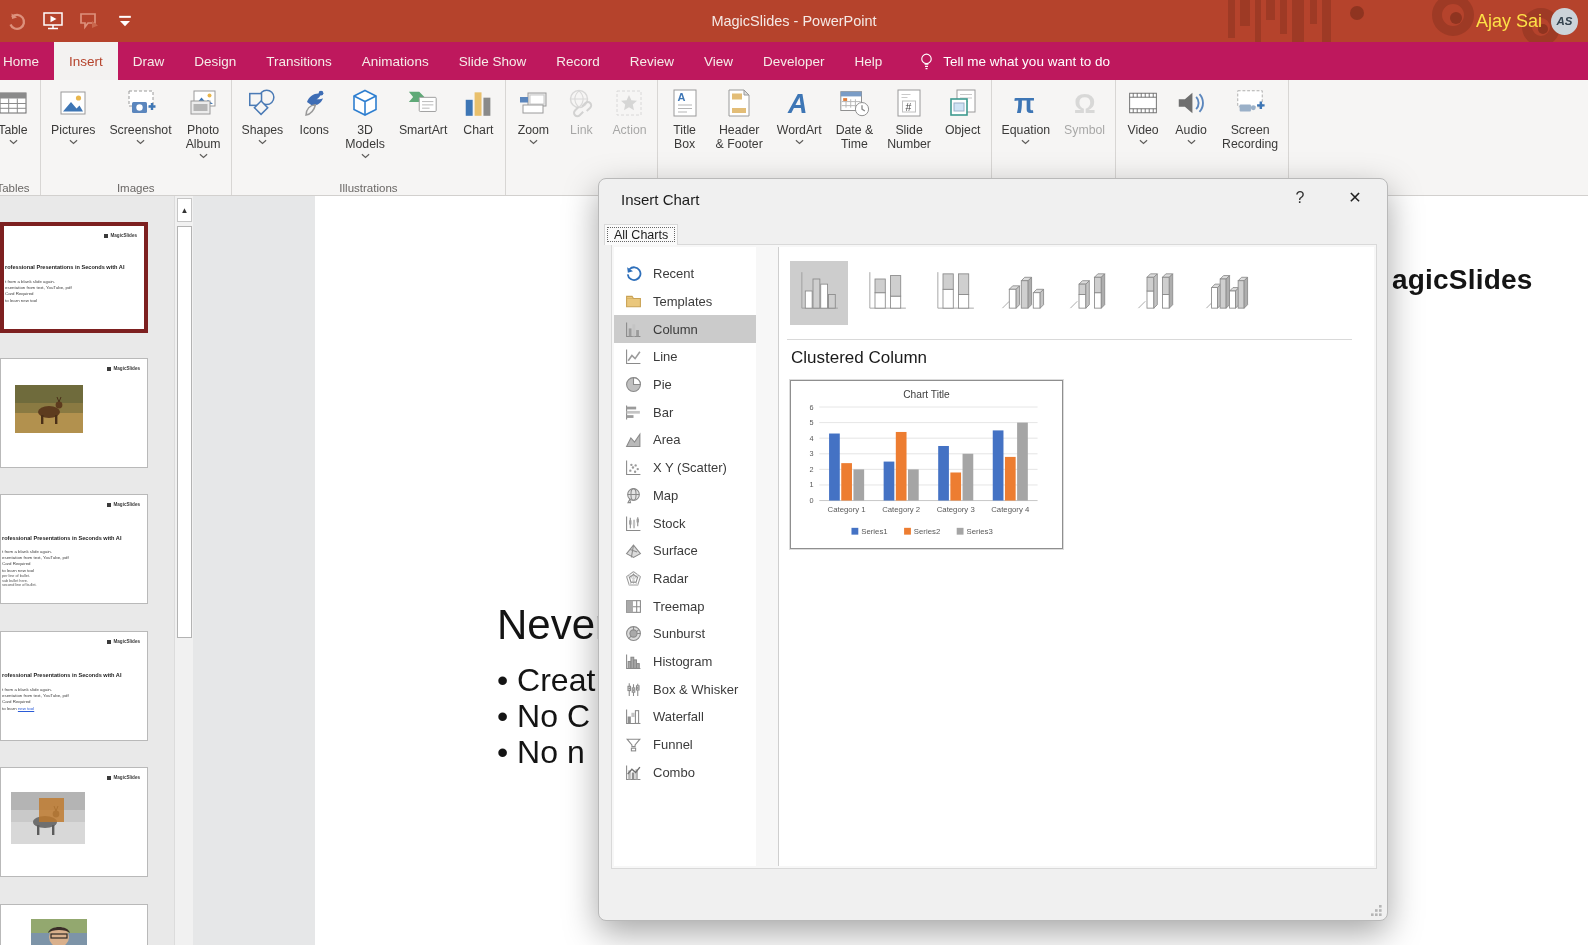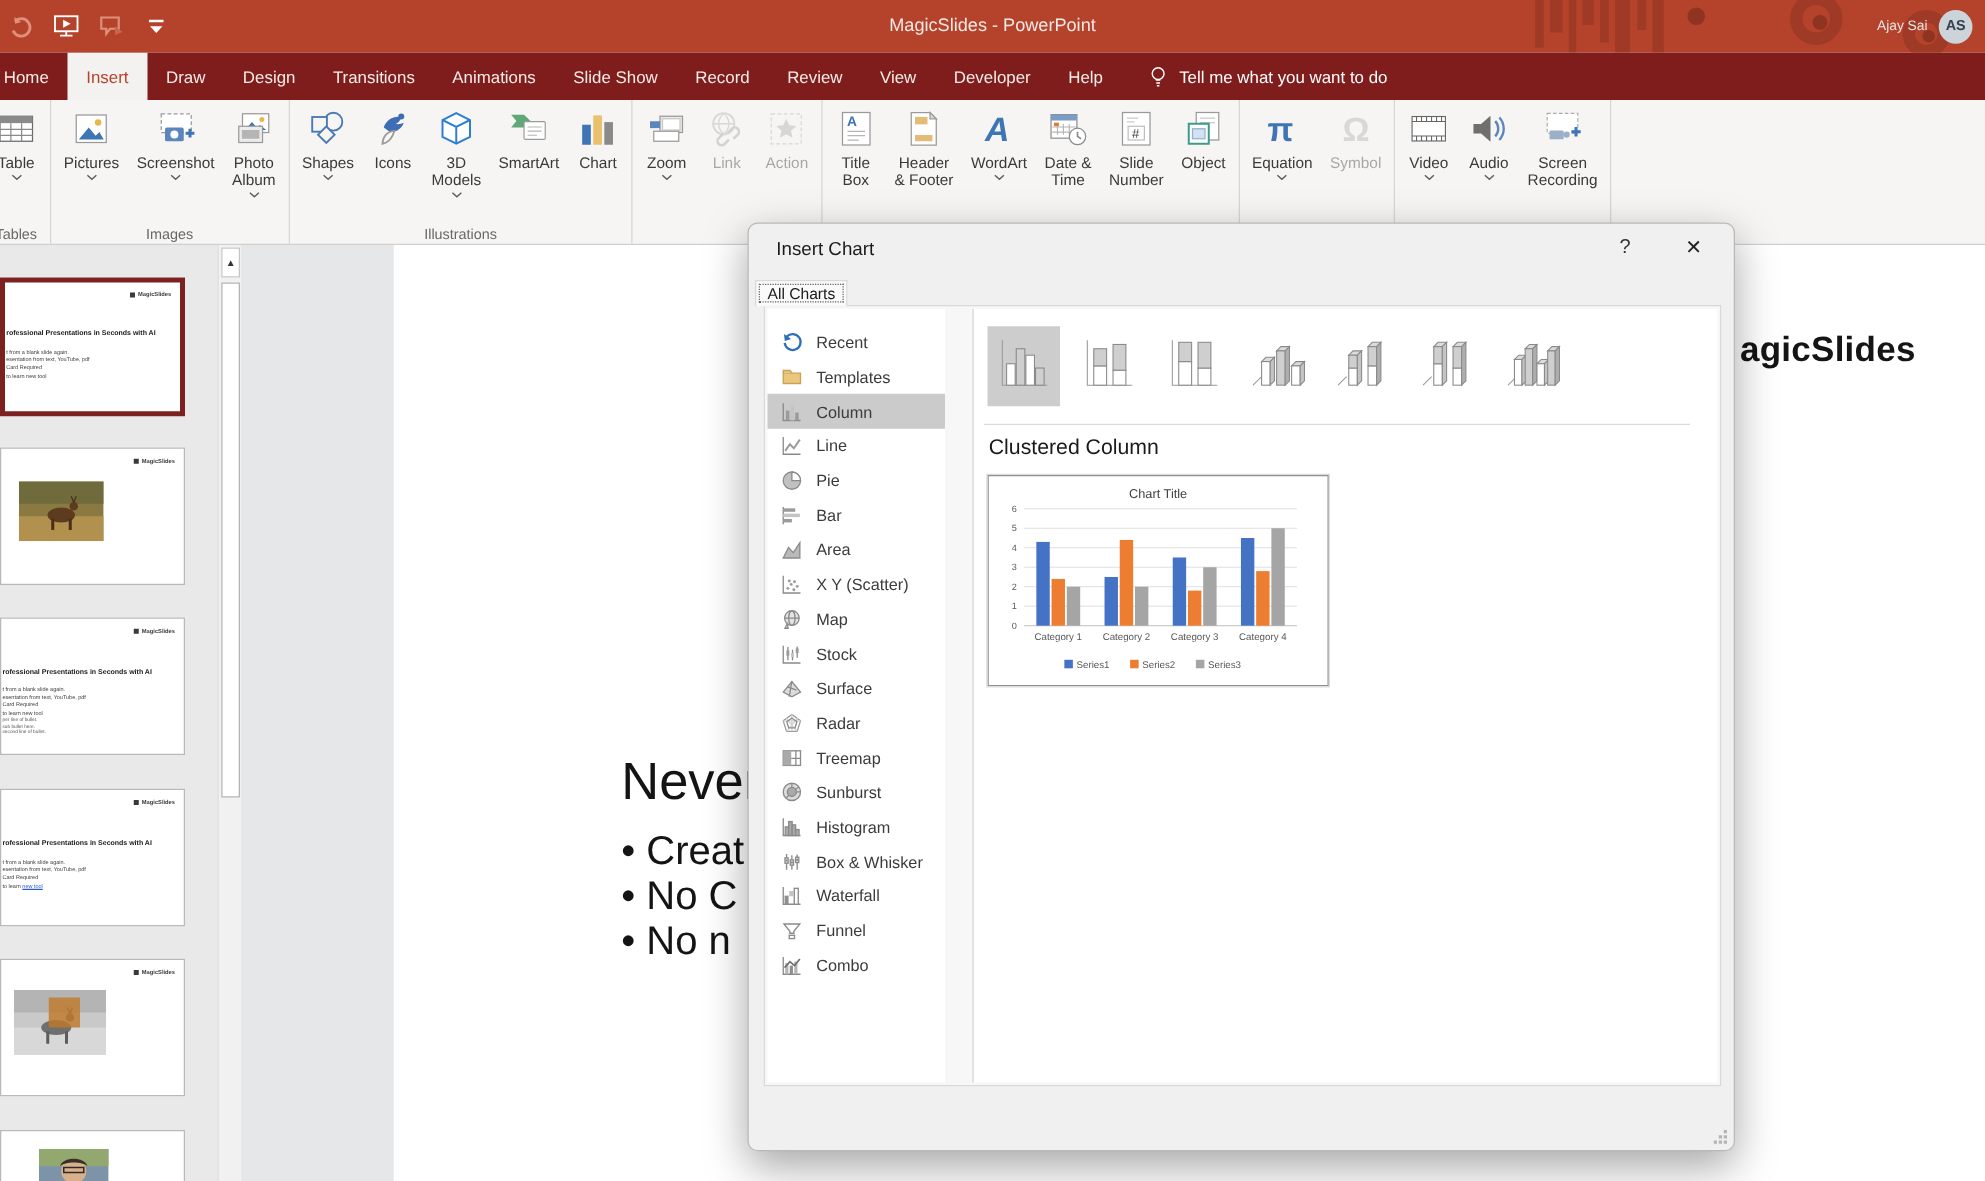--- a/index.html
+++ b/index.html
@@ -11,26 +11,26 @@
   .qat{position:absolute;left:6px;top:0;height:42px;display:flex;align-items:center;gap:14px;}
   .qat .icon{width:22px;height:20px;display:inline-block;}
   .qat .icon svg{width:100%;height:100%;}
   .tb-title{position:absolute;left:50%;top:0;transform:translateX(-50%);height:42px;line-height:42px;
             color:#f5e9e5;font-size:14.5px;white-space:nowrap;}
   .tb-art{position:absolute;right:0;top:0;width:366px;height:42px;overflow:hidden;}
   .tb-art .bar{position:absolute;top:0;background:#9e3a25;}
   .tb-art .ring{position:absolute;border-radius:50%;border:10px solid #9e3a25;background:transparent;}
   .tb-art .dot{position:absolute;border-radius:50%;background:#8f3420;}
   .tb-user{position:absolute;right:10px;top:0;height:42px;display:flex;align-items:center;gap:9px;z-index:6;}
-  .tb-user .uname{color:#e5e5e5;font-size:11px;}
+  .tb-user .uname{color:#fde047;font-size:18px;}
   .avatar{width:27px;height:27px;border-radius:50%;background:#ccd3d9;color:#33424e;font-size:11.5px;
-          font-weight:bold;display:flex;align-items:center;justify-content:center;}
+          font-weight:bold;display:flex;align-items:center;justify-content:center;font-style:italic;}
 
   
-  .tabrow{position:absolute;left:0;top:42px;width:100%;height:38px;background:#7f1d1d;display:flex;align-items:stretch;z-index:4;}
+  .tabrow{position:absolute;left:0;top:42px;width:100%;height:38px;background:#be185d;display:flex;align-items:stretch;z-index:4;}
   .tabs-host{display:flex;margin-left:-12px;}
   .rtab{padding:0 15px;display:flex;align-items:center;color:#f6ece8;font-size:13.5px;cursor:default;white-space:nowrap;}
   .rtab.active{background:#f3f2f1;color:#b5432c;}
   .tellme{display:flex;align-items:center;gap:9px;margin-left:22px;color:#fff;font-size:13.5px;white-space:nowrap;}
   .tellme .icon{width:15px;height:19px;}
   .tellme .icon svg{width:100%;height:100%;}
 
   
   .ribbon{position:absolute;left:0;top:80px;width:100%;height:116px;background:#f6f5f4;border-bottom:1px solid #d2d0ce;
           display:flex;align-items:stretch;overflow:hidden;margin:0;z-index:3;}

